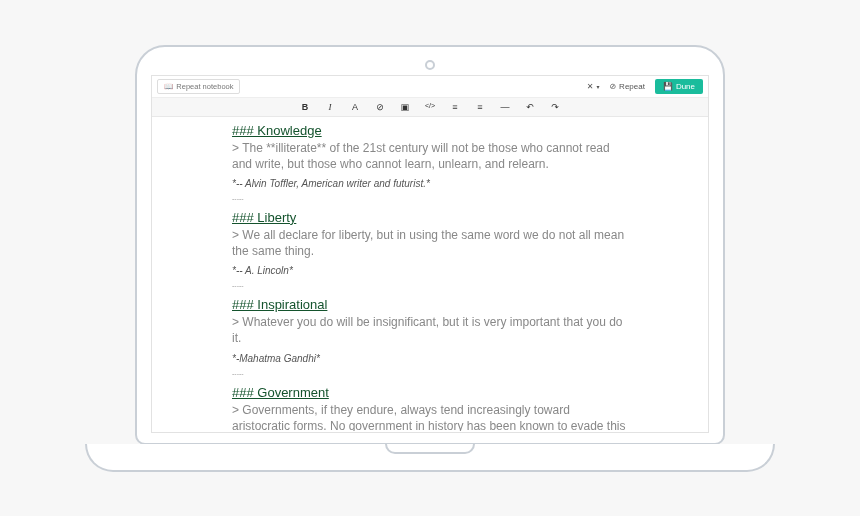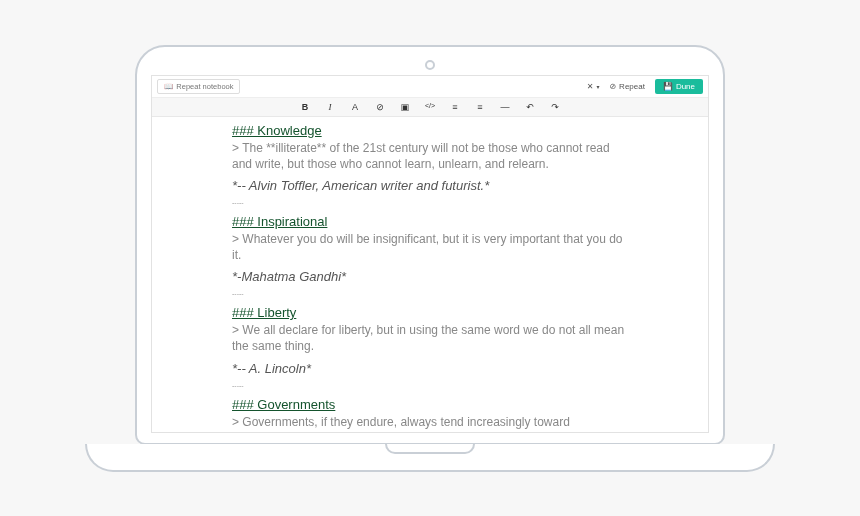--- a/index.html
+++ b/index.html
@@ -141,21 +141,21 @@
       font-weight: 400;
       text-decoration: underline;
     }
     .quote {
       font-size: 12px;
       color: #888;
       line-height: 1.35;
       margin-bottom: 6px;
     }
     .attribution {
-      font-size: 13px;
+      font-size: 10px;
       color: #555;
       font-style: italic;
       margin-bottom: 6px;
     }
     .divider {
       font-size: 7px;
       color: #999;
       margin-bottom: 8px;
     }
     .section { margin-bottom: 4px; }
@@ -204,33 +204,33 @@
       </div>
 
       <div class="content">
         <div class="section">
           <div class="heading">### Knowledge</div>
           <div class="quote">&gt; The **illiterate** of the 21st century will not be those who cannot read and write, but those who cannot learn, unlearn, and relearn.</div>
           <div class="attribution">*-- Alvin Toffler, American writer and futurist.*</div>
           <div class="divider">-----</div>
         </div>
         <div class="section">
+          <div class="heading">### Liberty</div>
+          <div class="quote">&gt; We all declare for liberty, but in using the same word we do not all mean the same thing.</div>
+          <div class="attribution">*-- A. Lincoln*</div>
+          <div class="divider">-----</div>
+        </div>
+        <div class="section">
           <div class="heading">### Inspirational</div>
           <div class="quote">&gt; Whatever you do will be insignificant, but it is very important that you do it.</div>
           <div class="attribution">*-Mahatma Gandhi*</div>
           <div class="divider">-----</div>
         </div>
         <div class="section">
-          <div class="heading">### Liberty</div>
-          <div class="quote">&gt; We all declare for liberty, but in using the same word we do not all mean the same thing.</div>
-          <div class="attribution">*-- A. Lincoln*</div>
-          <div class="divider">-----</div>
-        </div>
-        <div class="section">
-          <div class="heading">### Governments</div>
+          <div class="heading">### Government</div>
           <div class="quote">&gt; Governments, if they endure, always tend increasingly toward aristocratic forms. No government in history has been known to evade this pattern. And as the aristocracy develops, government tends more and more to act exclusively in the interests of the ruling class — whether that class be hereditary royalty, oligarchs of financial empires, or entrenched bureaucracy.</div>
         </div>
       </div>
 
     </div>
   </div>
   <div class="base">
     <div class="notch"></div>
   </div>
 </div>

